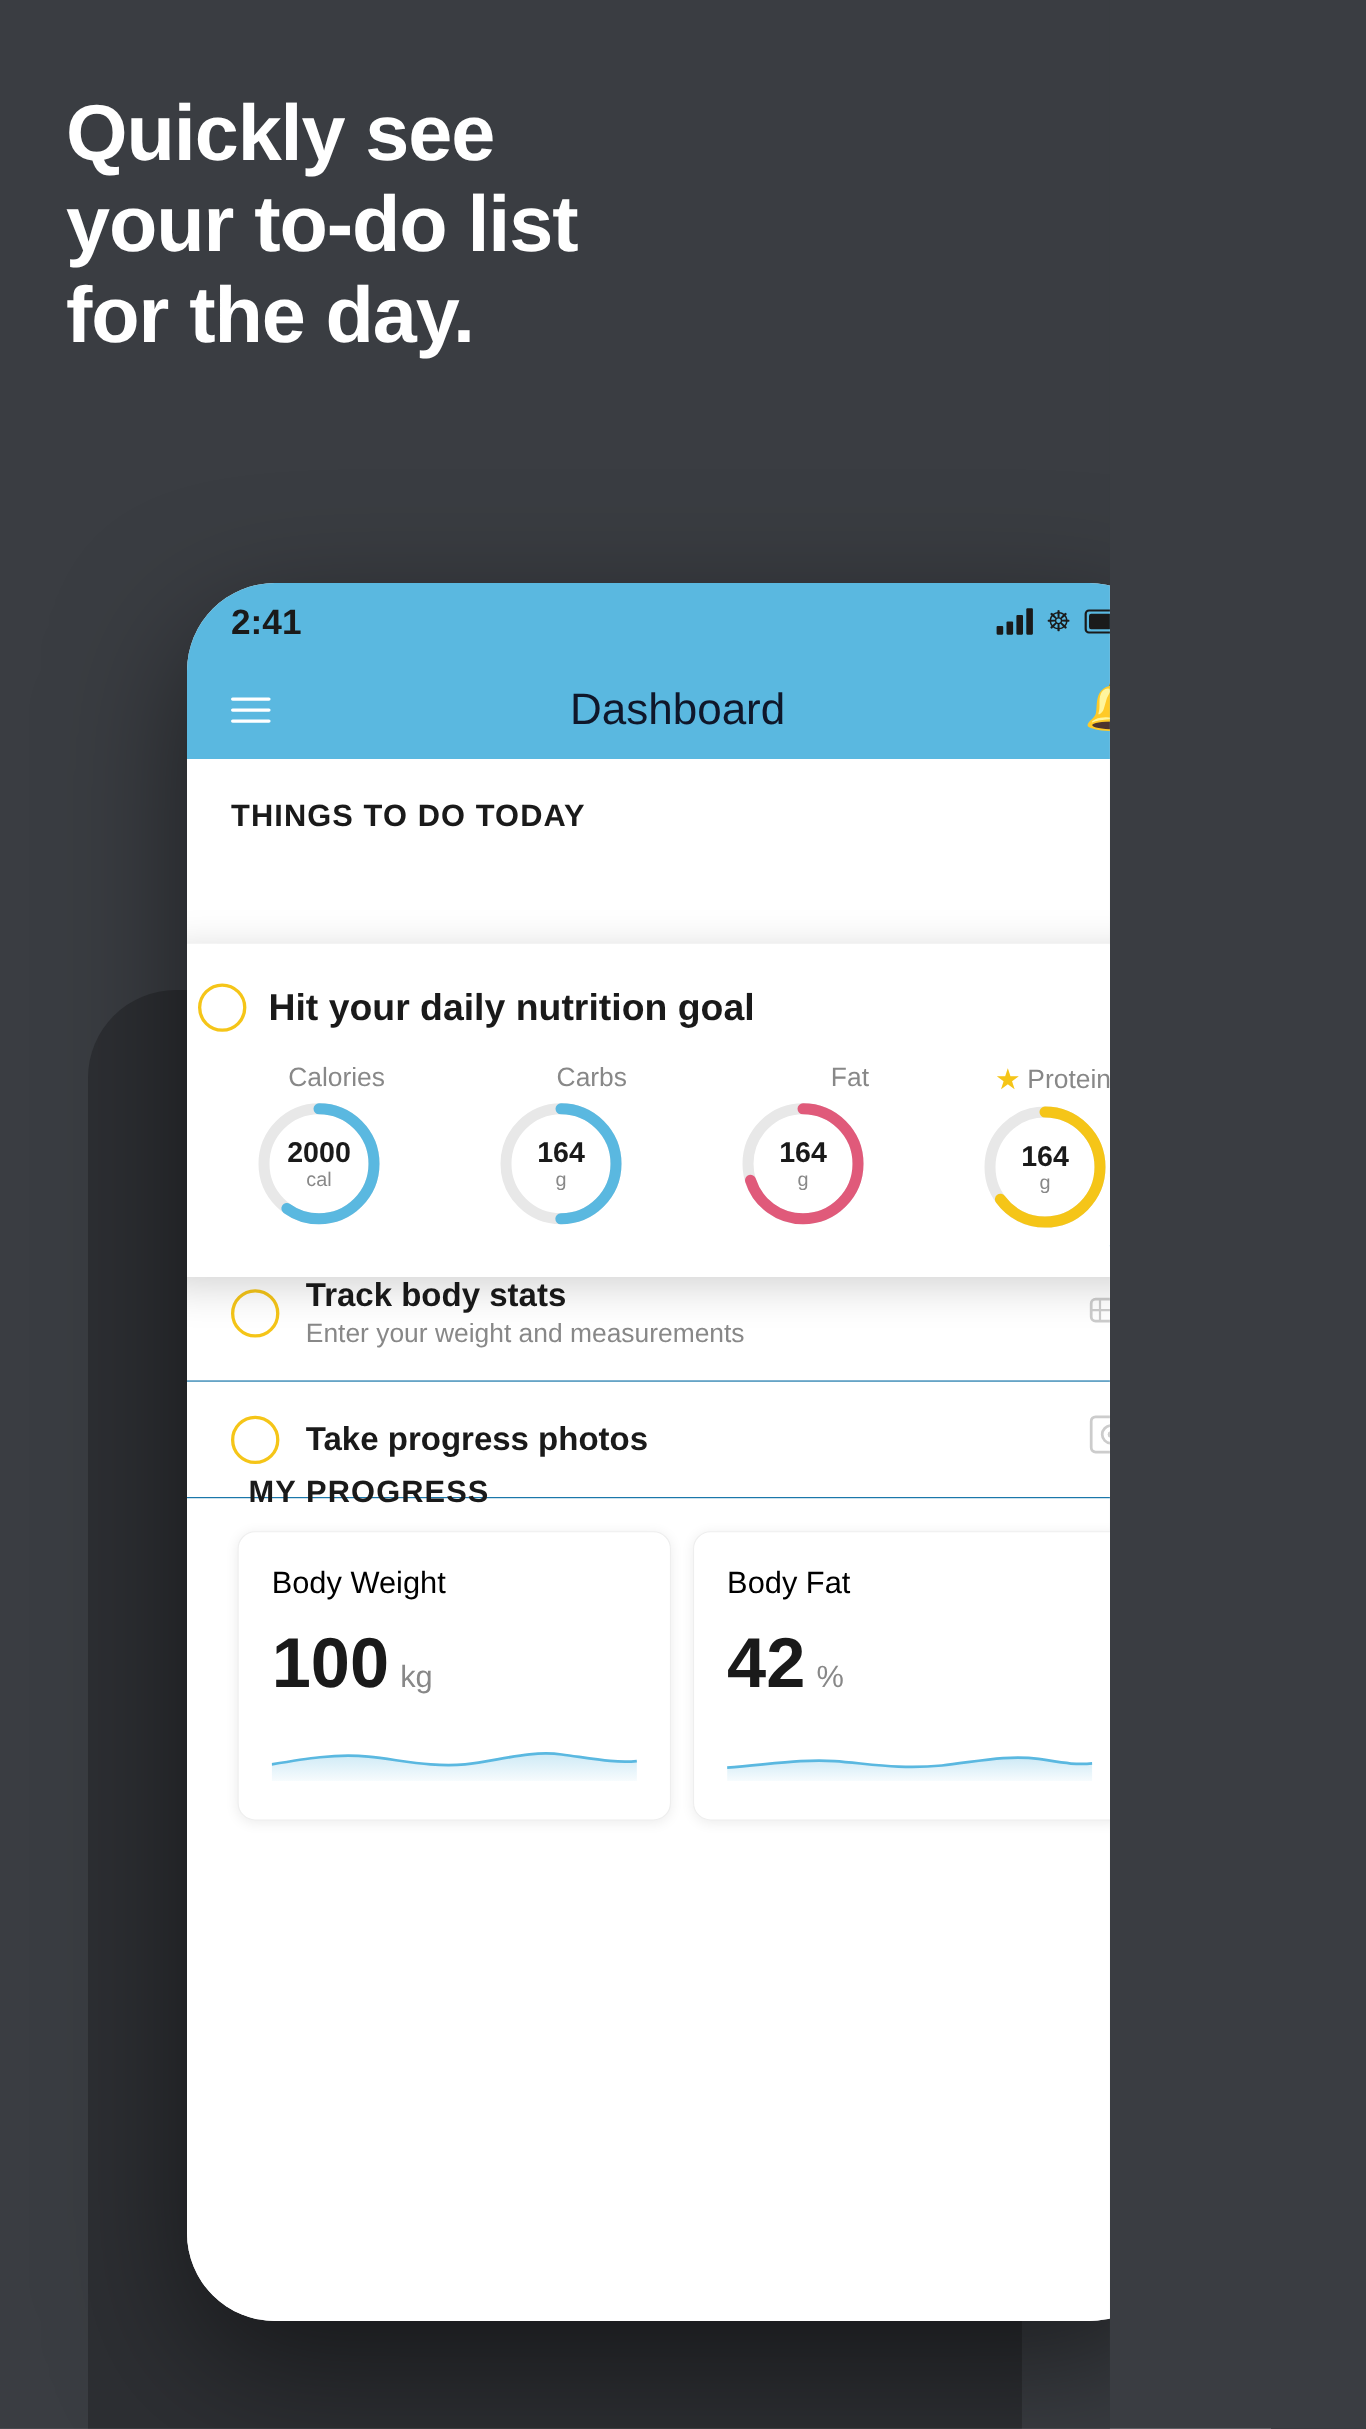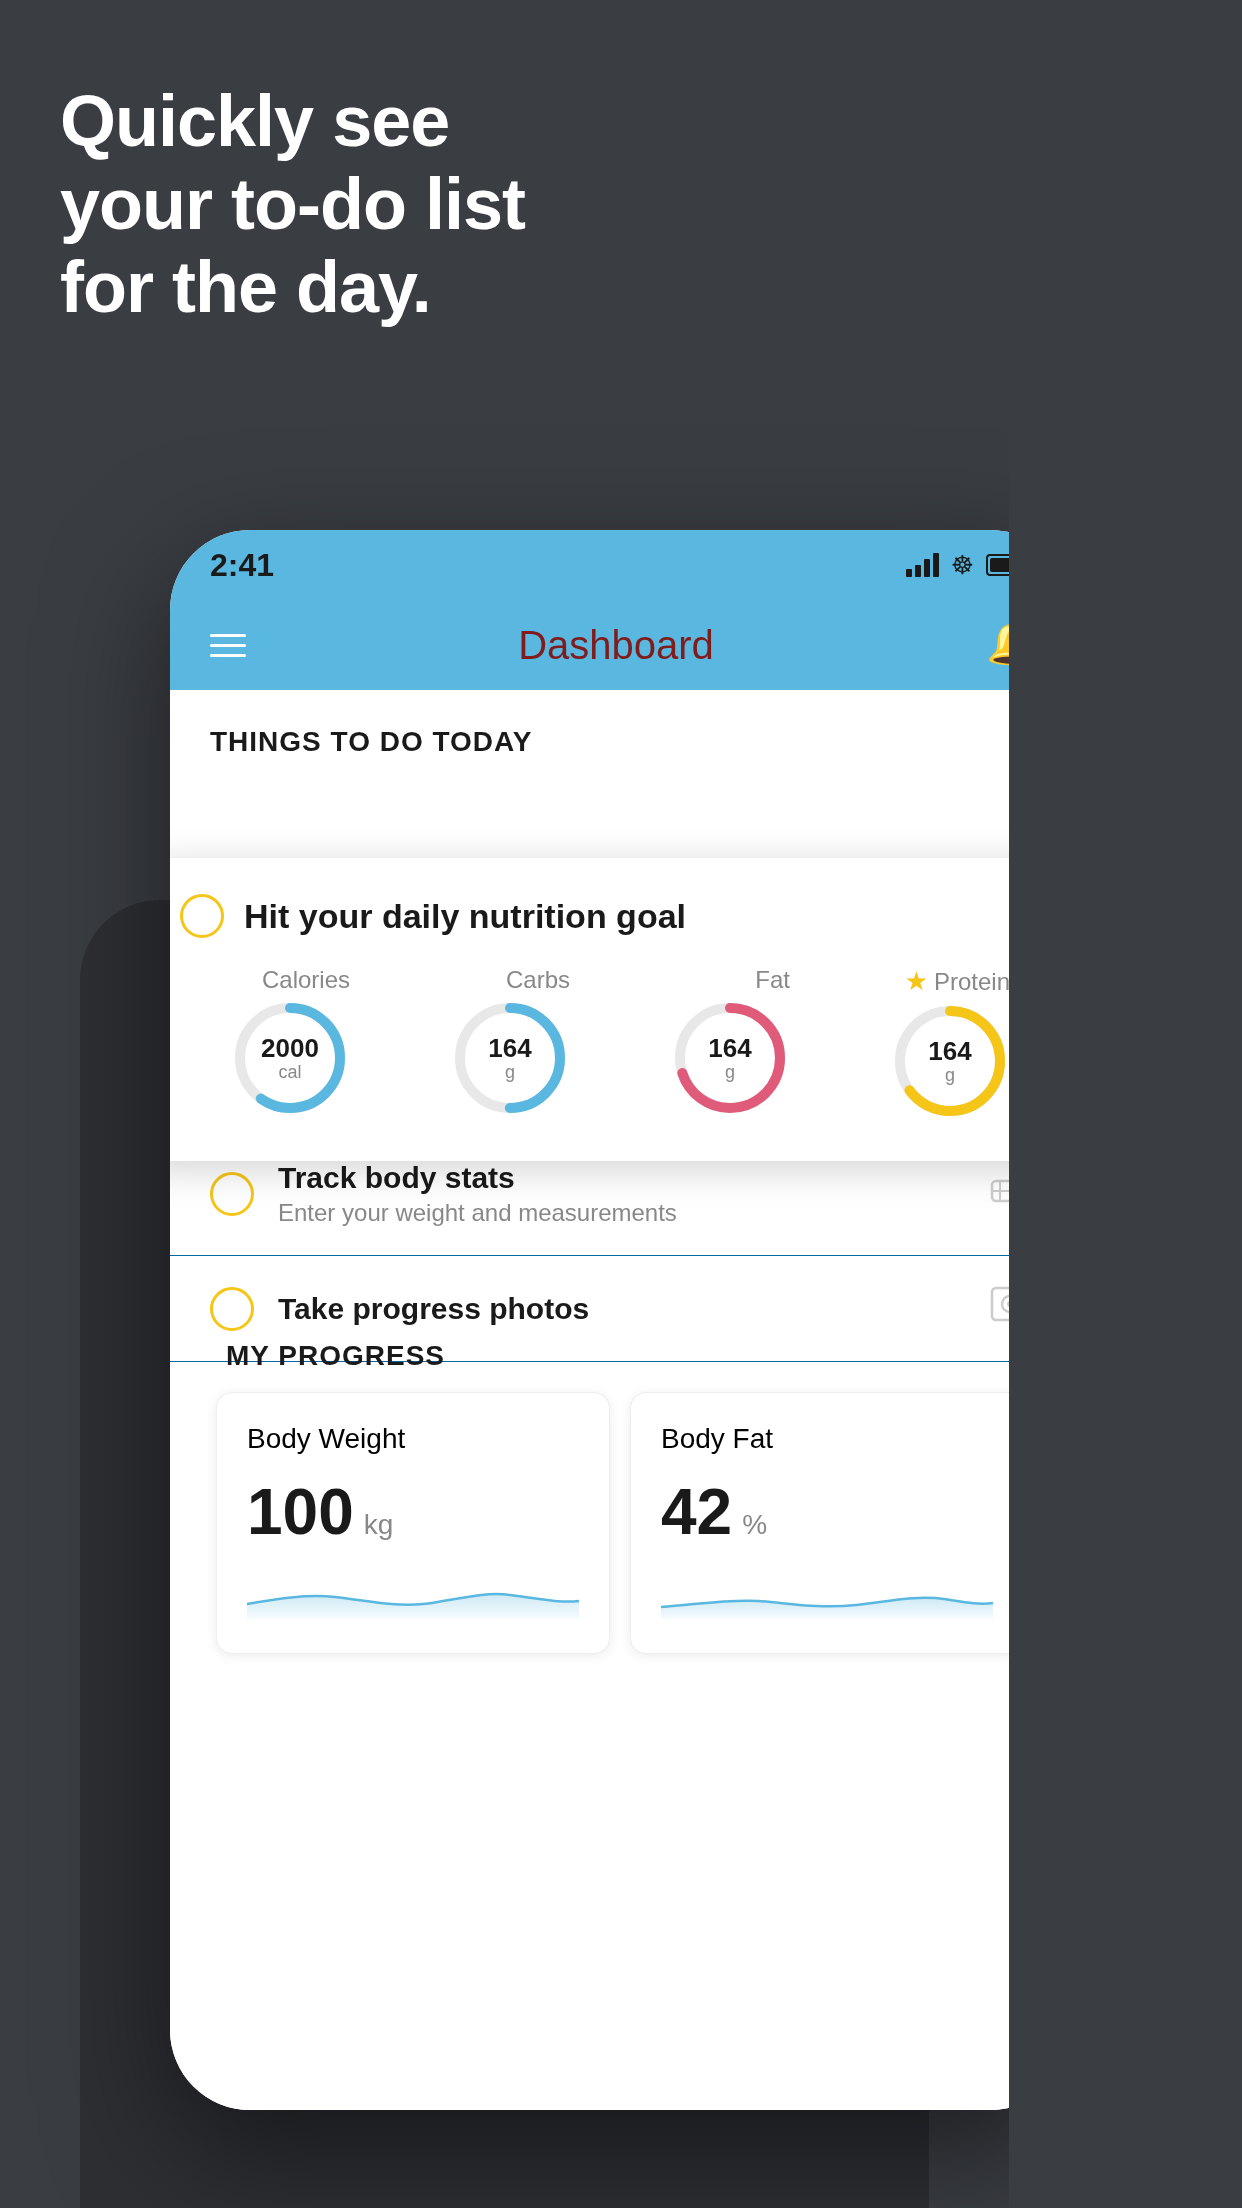--- a/index.html
+++ b/index.html
@@ -129,21 +129,21 @@
     }
     .hamburger-icon span {
       display: block;
       width: 36px;
       height: 3px;
       background: white;
       border-radius: 2px;
     }
 
     .nav-title {
-      color: #7f1d1d;
+      color: #0f172a;
       font-size: 40px;
       font-weight: 500;
     }
 
     .bell-icon-wrap {
       position: relative;
       width: 44px;
       height: 50px;
     }
     .bell-shape {

